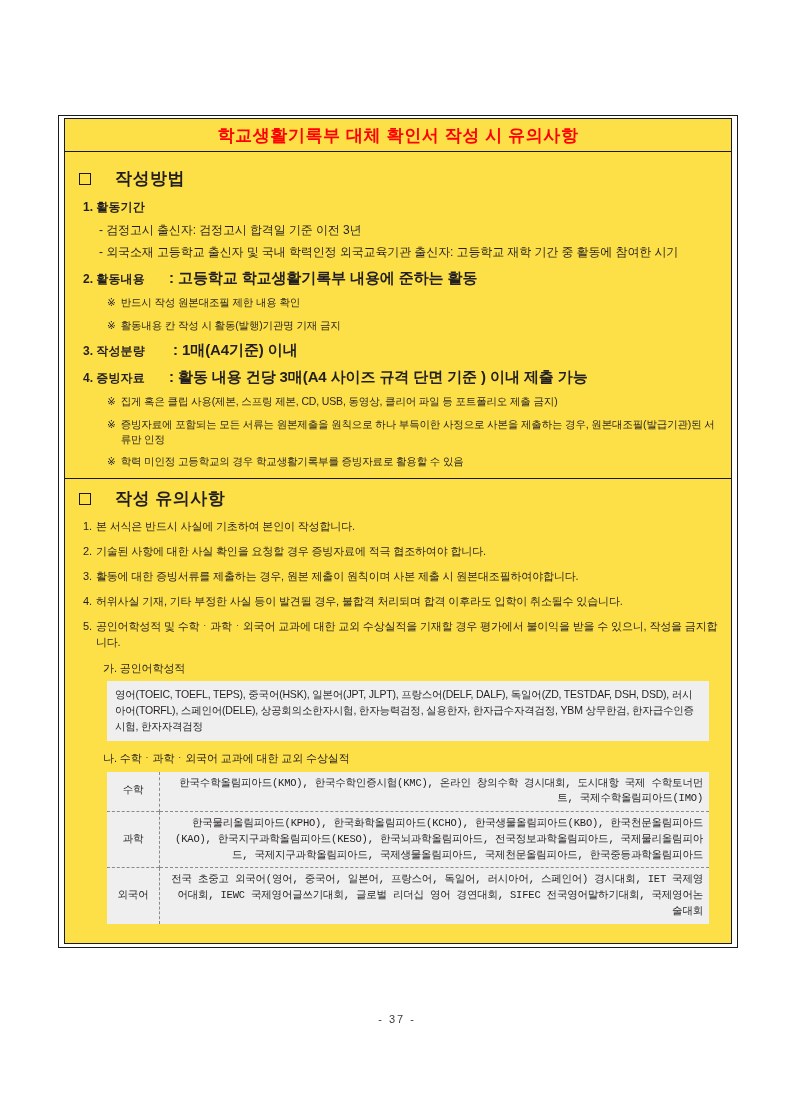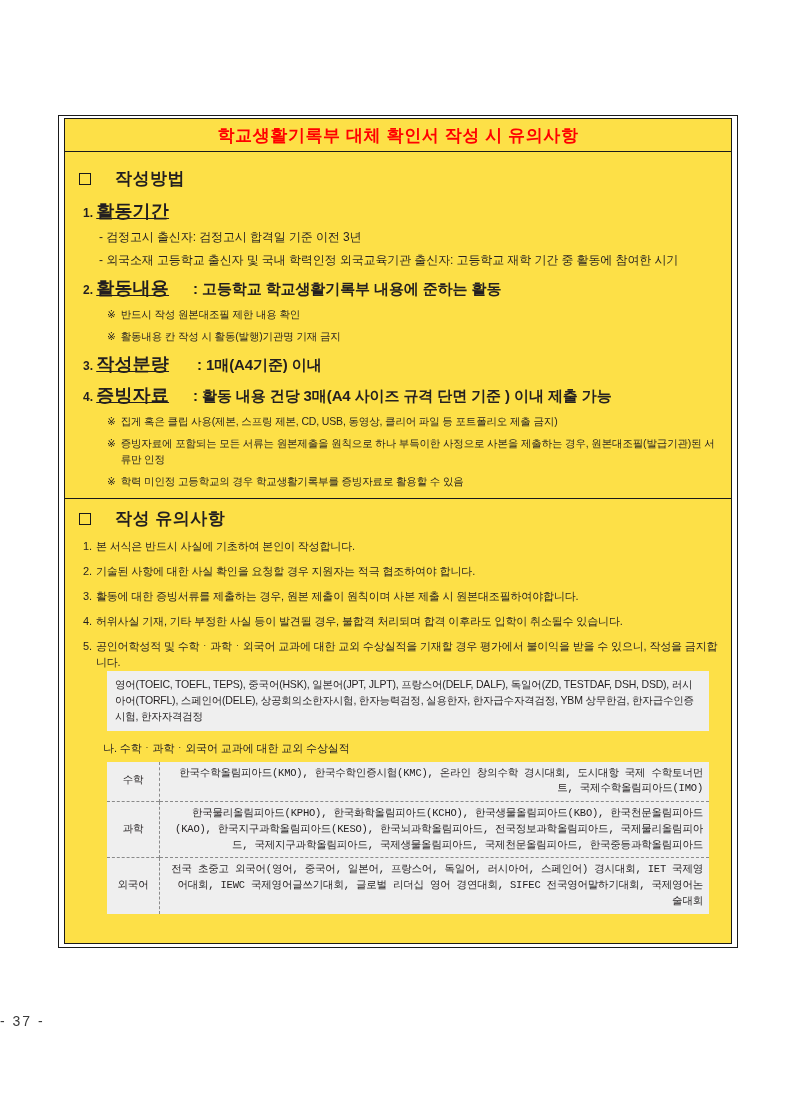--- a/index.html
+++ b/index.html
@@ -88,23 +88,22 @@
     font-size: 11.5px;
     margin: 7px 0 4px 6px;
     line-height: 1.35;
   }
   .num-item .n {
     font-weight: bold;
     font-size: 12px;
   }
   .num-item .h {
     font-weight: bold;
-    font-size: 18px;
+    font-size: 12px;
     letter-spacing: 0.2px;
-    text-decoration: underline;
   }
   .num-item .rest {
     font-weight: bold;
     font-size: 15px;
     letter-spacing: -0.1px;
     margin-left: 24px;
   }
 
   
   .dash-line {
@@ -190,22 +189,22 @@
     max-height: 48px;
     overflow: hidden;
   }
 
   
   .page-footer {
     position: absolute;
     left: 0;
     top: 1013px;
     width: 794px;
-    text-align: left;
-    font-size: 14px;
+    text-align: center;
+    font-size: 11px;
     color: #3a3a3a;
     letter-spacing: 2px;
   }
 </style>
 </head>
 <body>
 
 <div class="page-frame"></div>
 
 <div class="doc-box">
@@ -269,35 +268,36 @@
       <span class="sq-icon"></span>
       <span>작성 유의사항</span>
     </div>
 
     <div class="note-item">
       <span class="idx">1.</span>
       <span class="body">본 서식은 반드시 사실에 기초하여 본인이 작성합니다.</span>
     </div>
     <div class="note-item">
       <span class="idx">2.</span>
-      <span class="body">기술된 사항에 대한 사실 확인을 요청할 경우 지원자는 적극 협조하여야 합니다.</span>
+      <span class="body">기술된 사항에 대한 사실 확인을 요청할 경우 증빙자료에 적극 협조하여야 합니다.</span>
     </div>
     <div class="note-item">
       <span class="idx">3.</span>
       <span class="body">활동에 대한 증빙서류를 제출하는 경우, 원본 제출이 원칙이며 사본 제출 시 원본대조필하여야합니다.</span>
     </div>
     <div class="note-item">
       <span class="idx">4.</span>
       <span class="body">허위사실 기재, 기타 부정한 사실 등이 발견될 경우, 불합격 처리되며 합격 이후라도 입학이 취소될수 있습니다.</span>
     </div>
     <div class="note-item">
       <span class="idx">5.</span>
       <span class="body">공인어학성적 및 수학ㆍ과학ㆍ외국어 교과에 대한 교외 수상실적을 기재할 경우 평가에서 불이익을 받을 수 있으니, 작성을 금지합니다.</span>
     </div>
 
+    <div class="sub-label">가. 공인어학성적</div>
 
     <div class="gray-box">영어(TOEIC, TOEFL, TEPS), 중국어(HSK), 일본어(JPT, JLPT), 프랑스어(DELF, DALF), 독일어(ZD, TESTDAF, DSH, DSD), 러시아어(TORFL), 스페인어(DELE), 상공회의소한자시험, 한자능력검정, 실용한자, 한자급수자격검정, YBM 상무한검, 한자급수인증시험, 한자자격검정</div>
 
     <div class="sub-label">나. 수학ㆍ과학ㆍ외국어 교과에 대한 교외 수상실적</div>
 
     <table class="award-table">
       <tbody>
         <tr>
           <td class="subject">수학</td>
           <td class="detail">한국수학올림피아드(KMO), 한국수학인증시험(KMC), 온라인 창의수학 경시대회, 도시대항 국제 수학토너먼트, 국제수학올림피아드(IMO)</td>

